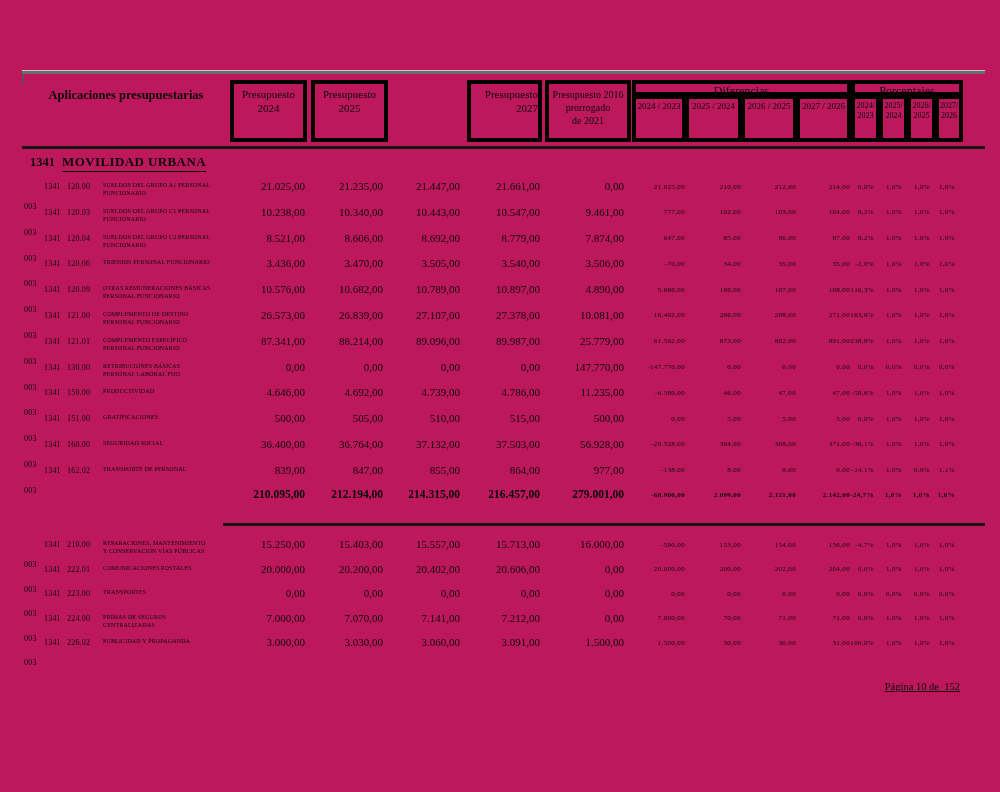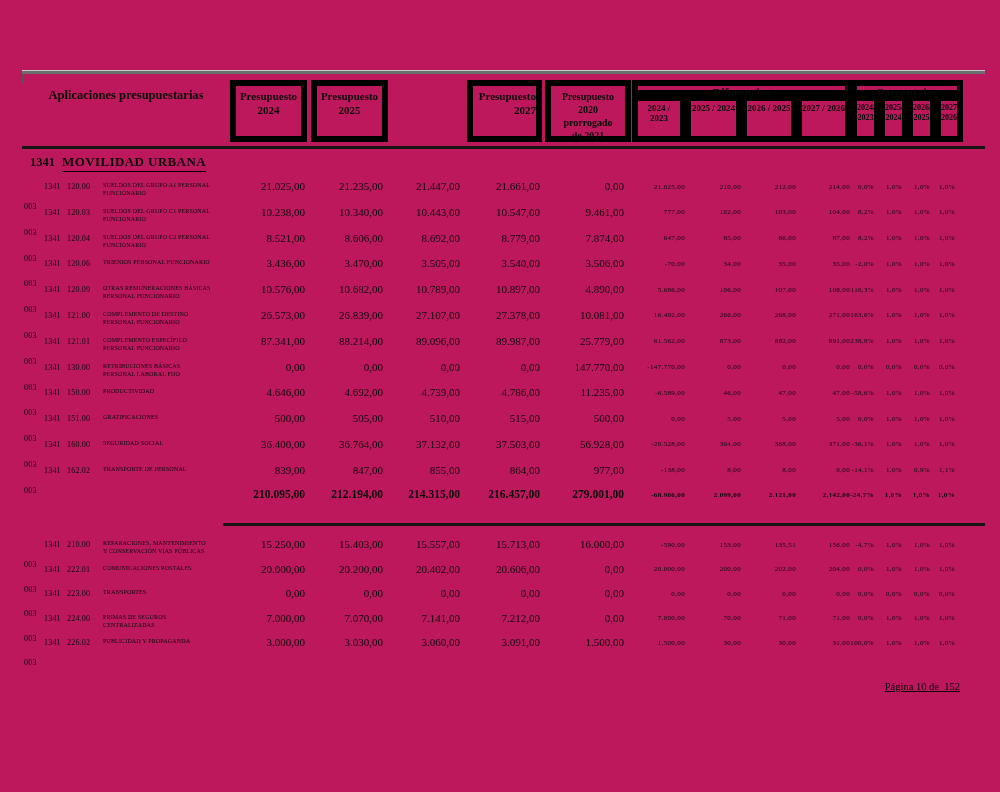--- a/index.html
+++ b/index.html
@@ -9,22 +9,22 @@
   
   .rule-top{position:absolute;left:22px;top:70px;width:963px;height:4px;
             background:linear-gradient(#c9c9c9 35%, #6d6d6d 35%);}
   .rule-header{position:absolute;left:22px;top:146px;width:963px;height:3px;background:#161616;}
   .divider{position:absolute;left:223px;top:523px;width:762px;height:2.5px;background:#161616;}
   .tick{position:absolute;left:22px;top:74px;width:1.5px;height:9px;background:#555;}
 
   
   .hdr-label{position:absolute;left:28px;top:88px;width:196px;text-align:center;
              font-weight:bold;font-size:12.5px;}
-  .hbox{position:absolute;box-sizing:border-box;border:6px solid #000000;text-align:center;
-        font-weight:bold;}
+  .hbox{position:absolute;box-sizing:border-box;border:4px solid #000000;text-align:center;
+        font-weight:normal;}
   .hbox.col{font-size:11px;line-height:1.25;padding-top:4px;}
   .hbox.col23{font-size:10px;line-height:1.3;padding-top:4px;white-space:pre-line;}
   .hbox.group{font-size:12px;line-height:15px;}
   .hbox.sub{font-size:9px;padding-top:2px;}
   .hbox.subp{font-size:8px;line-height:1.2;padding-top:2px;white-space:pre-line;}
 
   
   .prog-code{position:absolute;left:30px;top:155px;font-weight:bold;font-size:12.5px;}
   .prog-title{position:absolute;left:62px;top:154px;font-weight:bold;font-size:13px;
               letter-spacing:0.4px;border-bottom:1.6px solid #000;padding-bottom:1px;}
@@ -65,21 +65,21 @@
 <div class="page">
 
   <div class="rule-top"></div>
   <div class="tick"></div>
 
   <div class="hdr-label">Aplicaciones presupuestarias</div>
 
   <div class="hbox col" style="left:230px;top:80px;width:77px;height:62px;">Presupuesto 2024</div>
   <div class="hbox col" style="left:311px;top:80px;width:77px;height:62px;">Presupuesto 2025</div>
   <div class="hbox col" style="left:467px;top:80px;width:75px;height:62px;text-align:right;">Presupuesto 2027</div>
-  <div class="hbox col23" style="left:545px;top:80px;width:86px;height:62px;">Presupuesto 2020
+  <div class="hbox col23" style="left:545px;top:80px;width:86px;height:62px;">Presupuesto 2016
 prorrogado
 de 2021</div>
 
   <div class="hbox group" style="left:632px;top:80px;width:219px;height:16px;">Diferencias</div>
   <div class="hbox sub" style="left:632px;top:95px;width:54px;height:47px;">2024 / 2023</div>
   <div class="hbox sub" style="left:685px;top:95px;width:57px;height:47px;">2025 / 2024</div>
   <div class="hbox sub" style="left:741px;top:95px;width:56px;height:47px;">2026 / 2025</div>
   <div class="hbox sub" style="left:796px;top:95px;width:55px;height:47px;">2027 / 2026</div>
 
   <div class="hbox group" style="left:851px;top:80px;width:112px;height:16px;">Porcentajes</div>
@@ -360,21 +360,21 @@
     <span class="code eco">210.00</span>
     <span class="desc">REPARACIONES, MANTENIMIENTO
 Y CONSERVACIÓN VÍAS PÚBLICAS</span>
     <span class="num c1">15.250,00</span>
     <span class="num c2">15.403,00</span>
     <span class="num c3">15.557,00</span>
     <span class="num c4">15.713,00</span>
     <span class="num c5">16.000,00</span>
     <span class="sm d1">-590,00</span>
     <span class="sm d2">153,00</span>
-    <span class="sm d3">135,51</span>
+    <span class="sm d3">154,00</span>
     <span class="sm d4">156,00</span>
     <span class="xs pc1">-4,7%</span>
     <span class="xs pc2">1,0%</span>
     <span class="xs pc3">1,0%</span>
     <span class="xs pc4">1,0%</span>
   </div>
       <div class="row">
     <span class="code org">003</span>
     <span class="code prg">1341</span>
     <span class="code eco">222.01</span>

